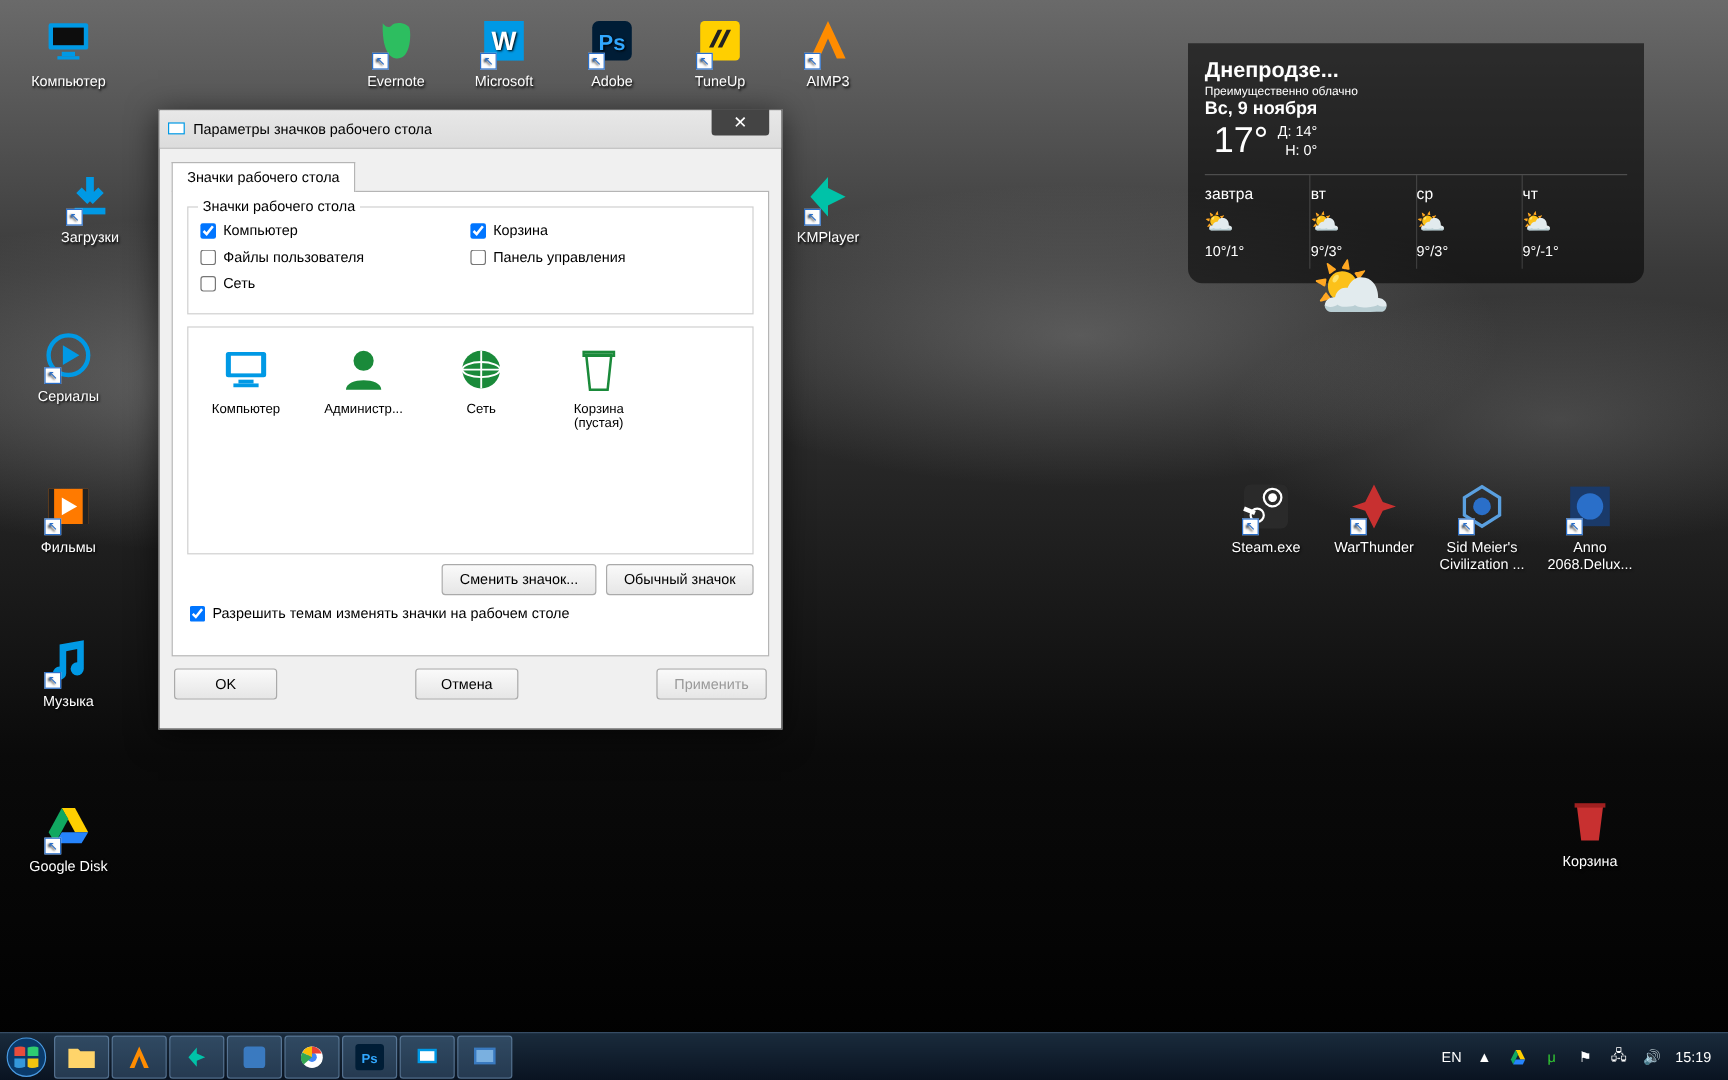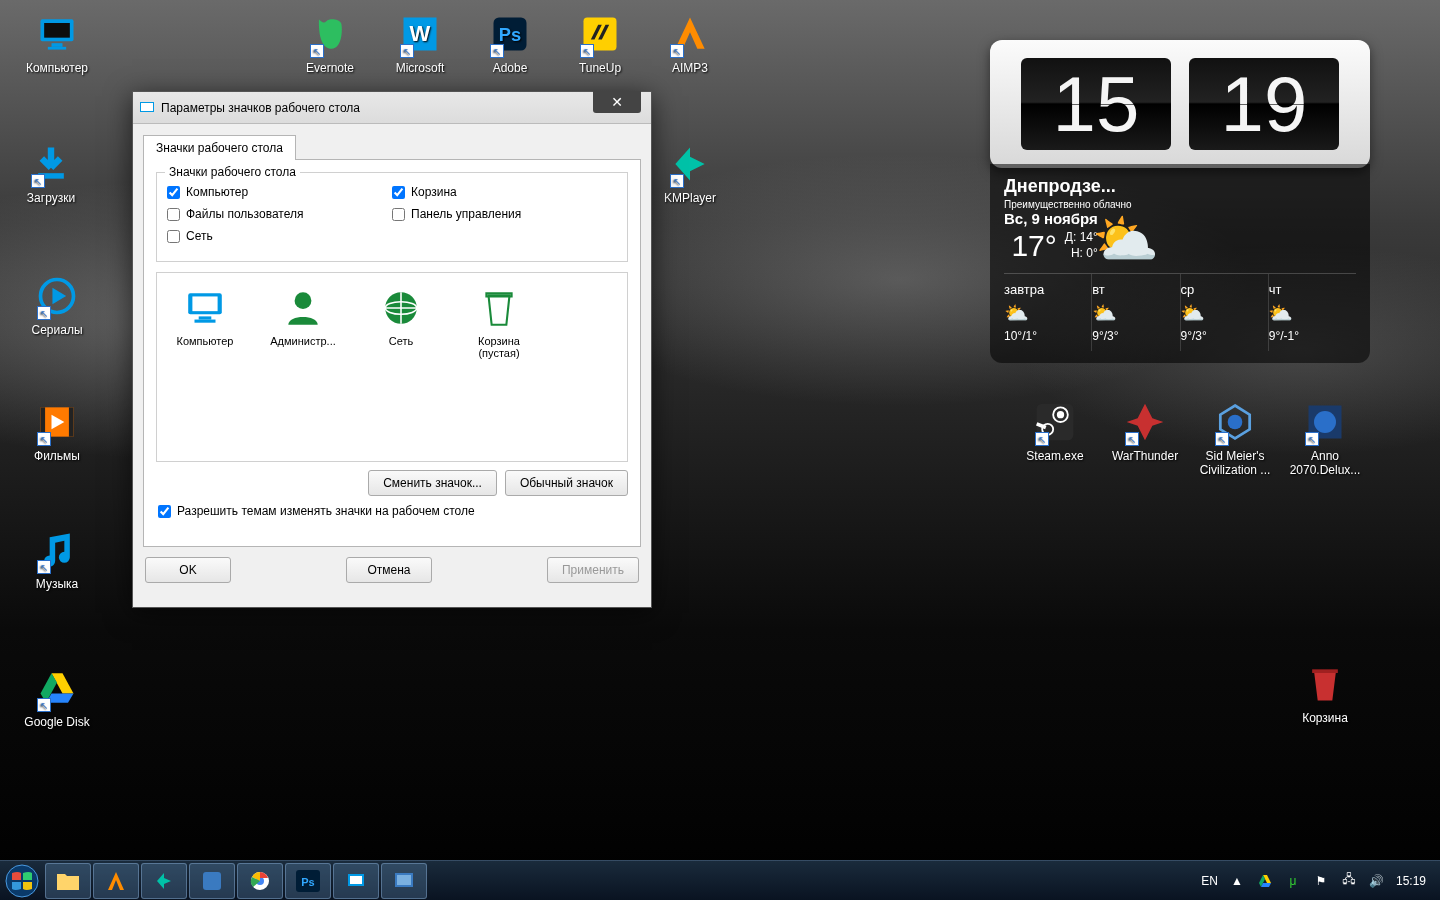--- a/index.html
+++ b/index.html
@@ -76,21 +76,21 @@
   <div class="ibox">
       <svg viewBox="0 0 48 48">
         <rect x="6" y="8" width="36" height="24" rx="2" fill="#0099e5"></rect>
         <rect x="10" y="12" width="28" height="16" fill="#0d0d0d"></rect>
         <rect x="18" y="34" width="12" height="4" fill="#0099e5"></rect>
         <rect x="14" y="38" width="20" height="3" fill="#0099e5"></rect>
       </svg>
     </div>
   <span>Компьютер</span>
 </div>
-<div class="dicon" style="left:6px;top:140px">
+<div class="dicon" style="left:30px;top:140px">
   <div class="ibox">
       <svg viewBox="0 0 48 48">
         <path d="M24 6 L24 28 M24 28 L14 18 M24 28 L34 18" stroke="#0099e5" stroke-width="7" fill="none"></path>
         <rect x="10" y="34" width="28" height="6" fill="#0099e5"></rect>
       </svg>
       <div class="shortcut"></div>
     </div>
   <span>Загрузки</span>
 </div>
 <div class="dicon" style="left:12px;top:272px">
@@ -227,21 +227,21 @@
   <span>Sid Meier's Civilization ...</span>
 </div>
 <div class="dicon" style="left:1280px;top:398px">
   <div class="ibox">
       <svg viewBox="0 0 48 48">
         <rect x="6" y="6" width="36" height="36" fill="#1a3a6a"></rect>
         <circle cx="24" cy="24" r="12" fill="#2a6fc9"></circle>
       </svg>
       <div class="shortcut"></div>
     </div>
-  <span>Anno 2070.Delux...</span>
+  <span>Anno 2068.Delux...</span>
 </div>
 <div class="dicon" style="left:1280px;top:660px">
   <div class="ibox">
       <svg viewBox="0 0 48 48">
         <path d="M12 10 L36 10 L32 42 L16 42 Z" fill="#c83030"></path>
         <rect x="10" y="8" width="28" height="4" fill="#a02020"></rect>
       </svg>
     </div>
   <span>Корзина</span>
 </div>
@@ -323,24 +323,20 @@
       </label>
   </div>
   <div class="dlgbtns">
     <button class="btn">OK</button>
     <button class="btn">Отмена</button>
     <button class="btn" disabled="">Применить</button>
   </div>
 </div>
 
 <div class="widget">
-  <div class="flip">
-    <div class="flipd">15</div>
-    <div class="flipd">19</div>
-  </div>
   <div class="sunico">⛅</div>
   <div class="winfo">
     <div class="wtop">
       <div>
         <div class="wloc">Днепродзе...</div>
         <div class="wcond">Преимущественно облачно</div>
       </div>
       <div style="text-align:right">
         <div class="wdate">Вс, 9 ноября</div>
         <div style="display:flex;align-items:center;justify-content:flex-end;gap:8px;margin-top:2px">

